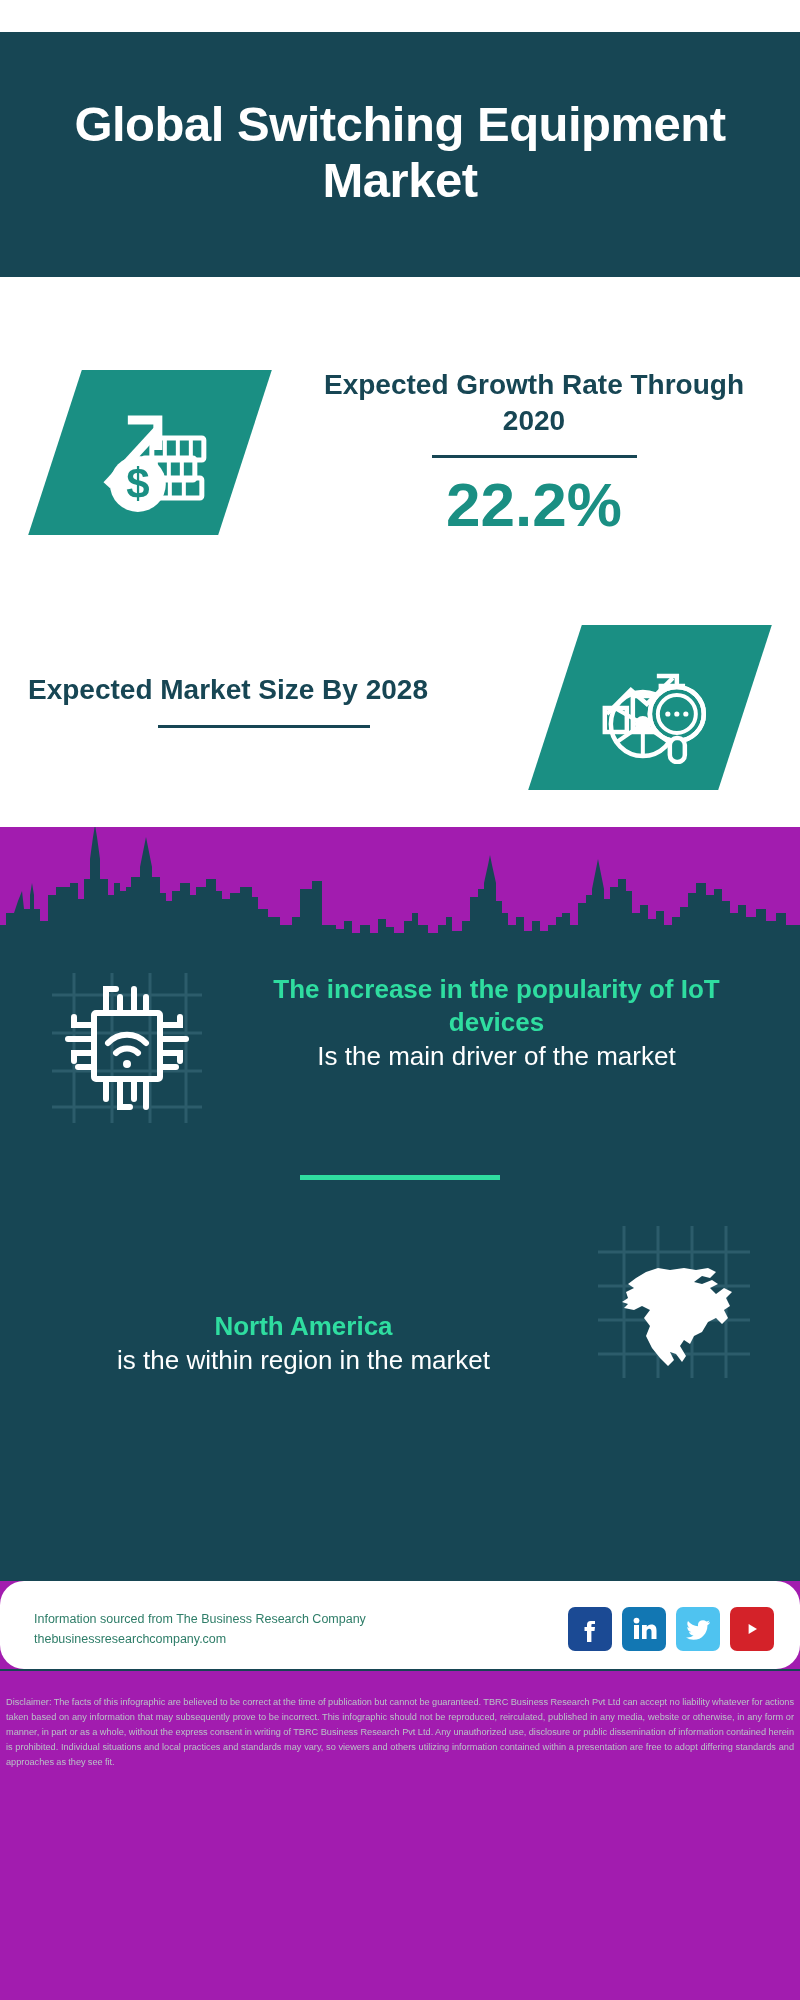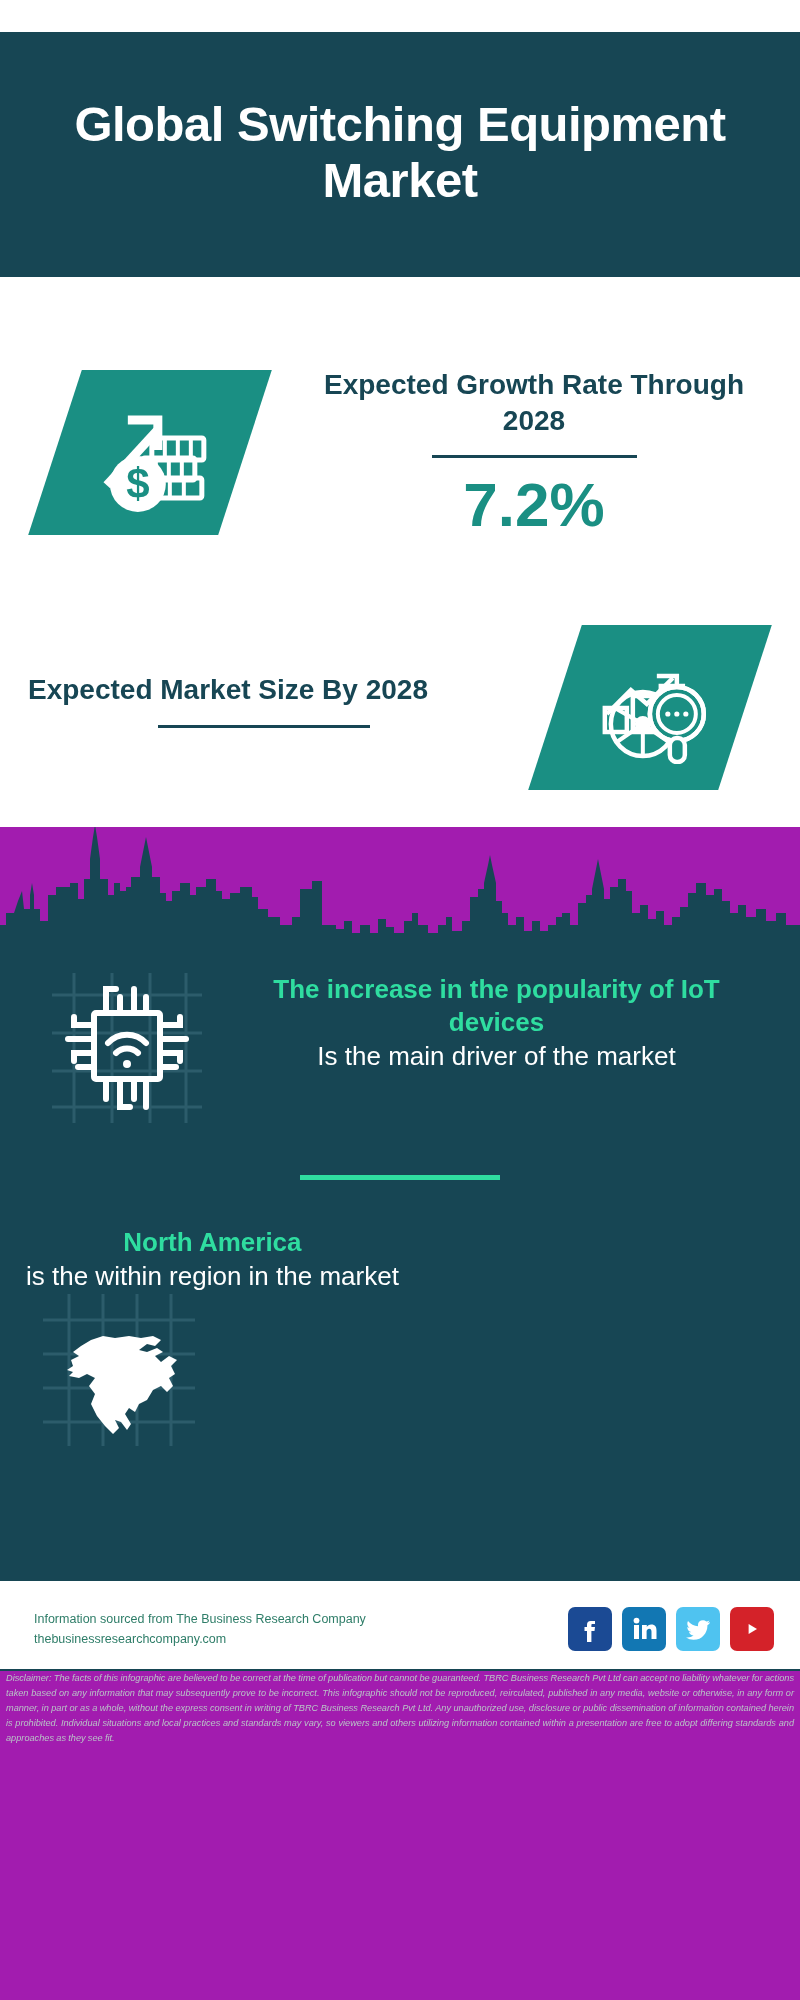--- a/index.html
+++ b/index.html
@@ -119,34 +119,34 @@
     line-height:1.35;
   }
   .green-divider {
     width:200px;
     height:5px;
     background:#2fddA0;
     margin:52px auto 46px;
   }
   .na-row {
     display:flex;
-    align-items:flex-start;
+    align-items:flex-end;
     padding:0 34px 0 26px;
-    flex-direction:column;
   }
   .na-text { flex:1; text-align:center; }
   .na-icon-wrap { width:185px; flex:0 0 185px; display:flex; justify-content:center; }
 
   
   .footer {
     background:#ffffff;
     display:flex;
     align-items:center;
     padding:16px 26px 8px 34px;
     height:88px;
+    border-radius:24px;
   }
   .source { flex:1; }
   .source div {
     color:#2e7d68;
     font-size:12.5px;
     line-height:1.6;
   }
   .socials { display:flex; gap:10px; align-items:center; }
   .sicon {
     width:44px; height:44px;
@@ -157,24 +157,23 @@
   .s-li { background:#1277b3; }
   .s-tw { background:#4fc3f0; }
   .s-yt { background:#d42229; }
 
   .foot-rule { height:2px; background:#174654; margin:0; }
 
   .disclaimer {
     color:#b9c3c7;
     font-size:9.2px;
     line-height:1.62;
-    padding:0 6px 6px 6px;
+    padding:24px 6px 6px 6px;
     text-align:justify;
     word-spacing:-0.3px;
-    font-style:italic;
   }
 </style>
 </head>
 <body>
 
 <div id="page">
 
   <div class="header">
     <div class="header-title">Global Switching Equipment Market</div>
   </div>
@@ -202,23 +201,23 @@
             <rect x="70" y="84" width="44" height="20" fill="none" stroke="#fff" stroke-width="5" rx="2"></rect>
             <line x1="82" y1="86" x2="82" y2="102" stroke="#fff" stroke-width="4"></line>
             <line x1="96" y1="86" x2="96" y2="102" stroke="#fff" stroke-width="4"></line>
 
             <circle cx="50" cy="90" r="28" fill="#fff"></circle>
             <text x="50" y="104" font-family="Liberation Sans, sans-serif" font-size="42" font-weight="bold" fill="#1a8f83" text-anchor="middle">$</text>
           </svg>
         </div>
       </div>
       <div class="growth-text">
-        <div class="stat-label">Expected Growth Rate Through 2028</div>
+        <div class="stat-label">Expected Growth Rate Through 2020</div>
         <div class="rule"></div>
-        <div class="stat-value">7.2%</div>
+        <div class="stat-value">22.2%</div>
       </div>
     </div>
 
     <div class="size-row">
       <div class="size-text">
         <div class="stat-label">Expected Market Size By 2028</div>
         <div class="rule"></div>
       </div>
       <div class="size-icon-wrap">
         <div class="para">

